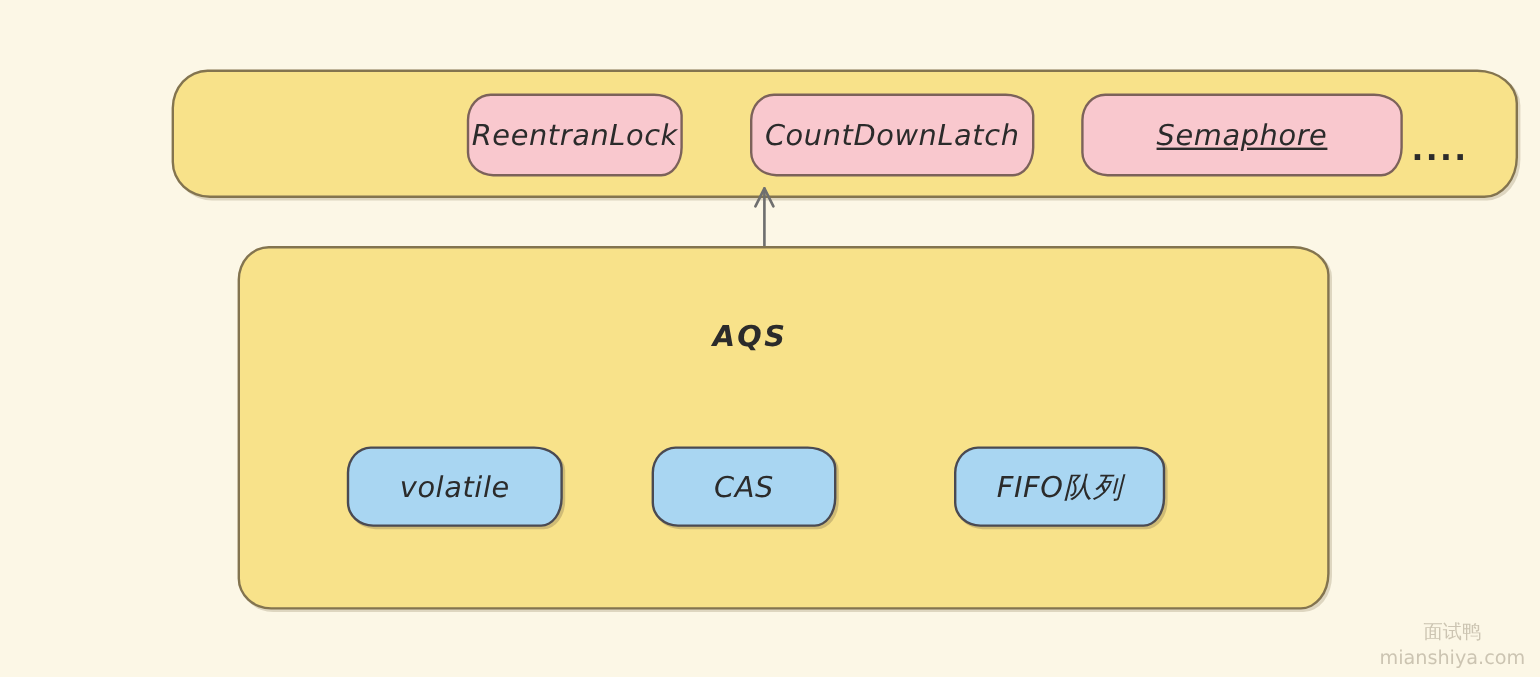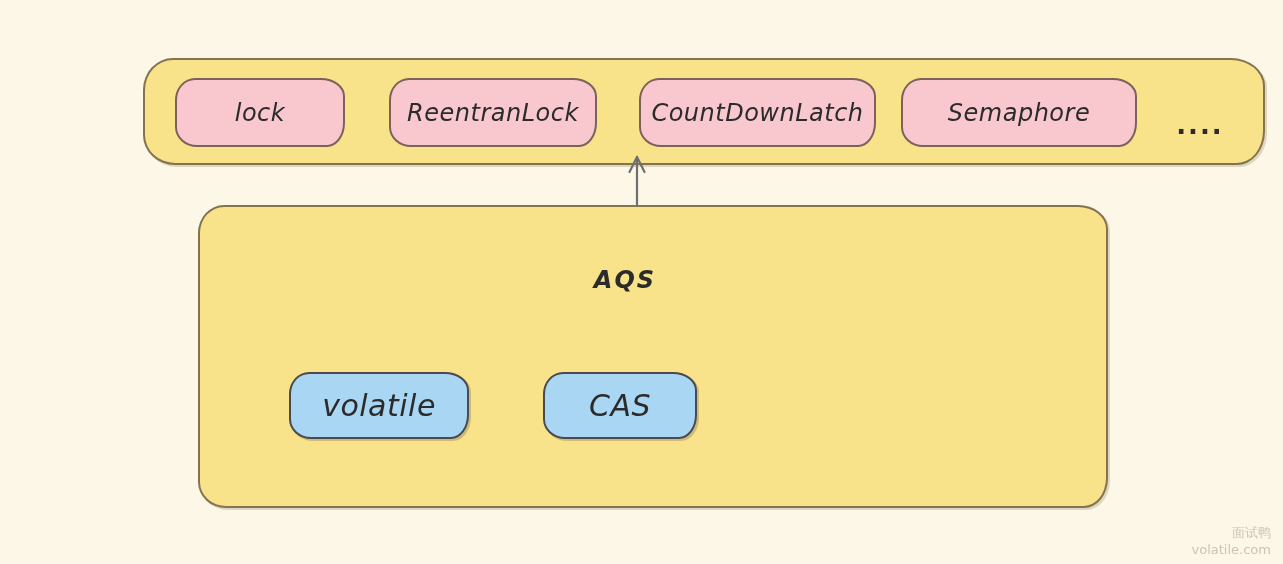--- a/index.html
+++ b/index.html
@@ -63,74 +63,71 @@
     top: 78px; height: 69px;
     background: var(--pink-fill);
     border: 2px solid var(--pink-stroke);
     border-radius: 20px 24px 18px 22px / 22px 18px 24px 20px;
     display: flex; align-items: center; justify-content: center;
     font-size: 24px; font-weight: 500; font-style: italic;
     color: var(--text);
     letter-spacing: 0.5px;
   }
   .pink-lock        { left: 175px; width: 170px; }
-  .pink-reentran    { left: 389px; width: 208px; }
-  .pink-countdown   { left: 639px; width: 237px; }
-  .pink-semaphore   { left: 901px; width: 236px; }
+  .pink-reentran    { left: 389px; width: 180px; }
+  .pink-countdown   { left: 625px; width: 237px; }
+  .pink-semaphore   { left: 901px; width: 268px; text-decoration: underline; }
   .dots {
     position: absolute;
     left: 1158px; top: 78px;
     width: 84px; height: 62px;
     display: flex; align-items: flex-end; justify-content: center;
     font-size: 26px; font-weight: 700;
     letter-spacing: 2px;
     color: var(--text);
   }
   
   .blue-box {
     position: absolute;
     top: 372px; height: 67px;
     background: var(--blue-fill);
     border: 2px solid var(--blue-stroke);
     border-radius: 20px 24px 18px 22px / 22px 18px 24px 20px;
     display: flex; align-items: center; justify-content: center;
-    font-size: 30px; font-weight: 500; font-style: italic;
+    font-size: 24px; font-weight: 500; font-style: italic;
     color: var(--text);
     letter-spacing: 0.5px;
     box-shadow: 2px 2px 0 rgba(131,116,79,0.35);
   }
   .blue-volatile { left: 289px; width: 180px; }
   .blue-cas      { left: 543px; width: 154px; }
   .blue-fifo     { left: 795px; width: 176px; }
   
   .arrow-svg {
     position: absolute;
     left: 624px; top: 152px;
     width: 26px; height: 56px;
   }
   
   .watermark {
     position: absolute;
     right: 12px; bottom: 5px;
-    text-align: right;
-    font-size: 13px;
+    text-align: center;
+    font-size: 16px;
     line-height: 1.35;
     color: var(--watermark);
   }
 </style>
 </head>
 <body>
 
 <div class="canvas">
 
   <div class="top-container"></div>
 
-  <div class="pink-box pink-lock">
-    <span>lock</span>
-  </div>
   <div class="pink-box pink-reentran">
     <span>ReentranLock</span>
   </div>
   <div class="pink-box pink-countdown">
     <span>CountDownLatch</span>
   </div>
   <div class="pink-box pink-semaphore">
     <span>Semaphore</span>
   </div>
   <div class="dots">....</div>
@@ -143,19 +140,22 @@
 
   <div class="aqs-box"></div>
   <div class="aqs-label">AQS</div>
 
   <div class="blue-box blue-volatile">
     <span>volatile</span>
   </div>
   <div class="blue-box blue-cas">
     <span>CAS</span>
   </div>
+  <div class="blue-box blue-fifo">
+    <span>FIFO队列</span>
+  </div>
 
   <div class="watermark">
     <div>面试鸭</div>
-    <div>volatile.com</div>
+    <div>mianshiya.com</div>
   </div>
 
 </div>
 
 </body></html>

